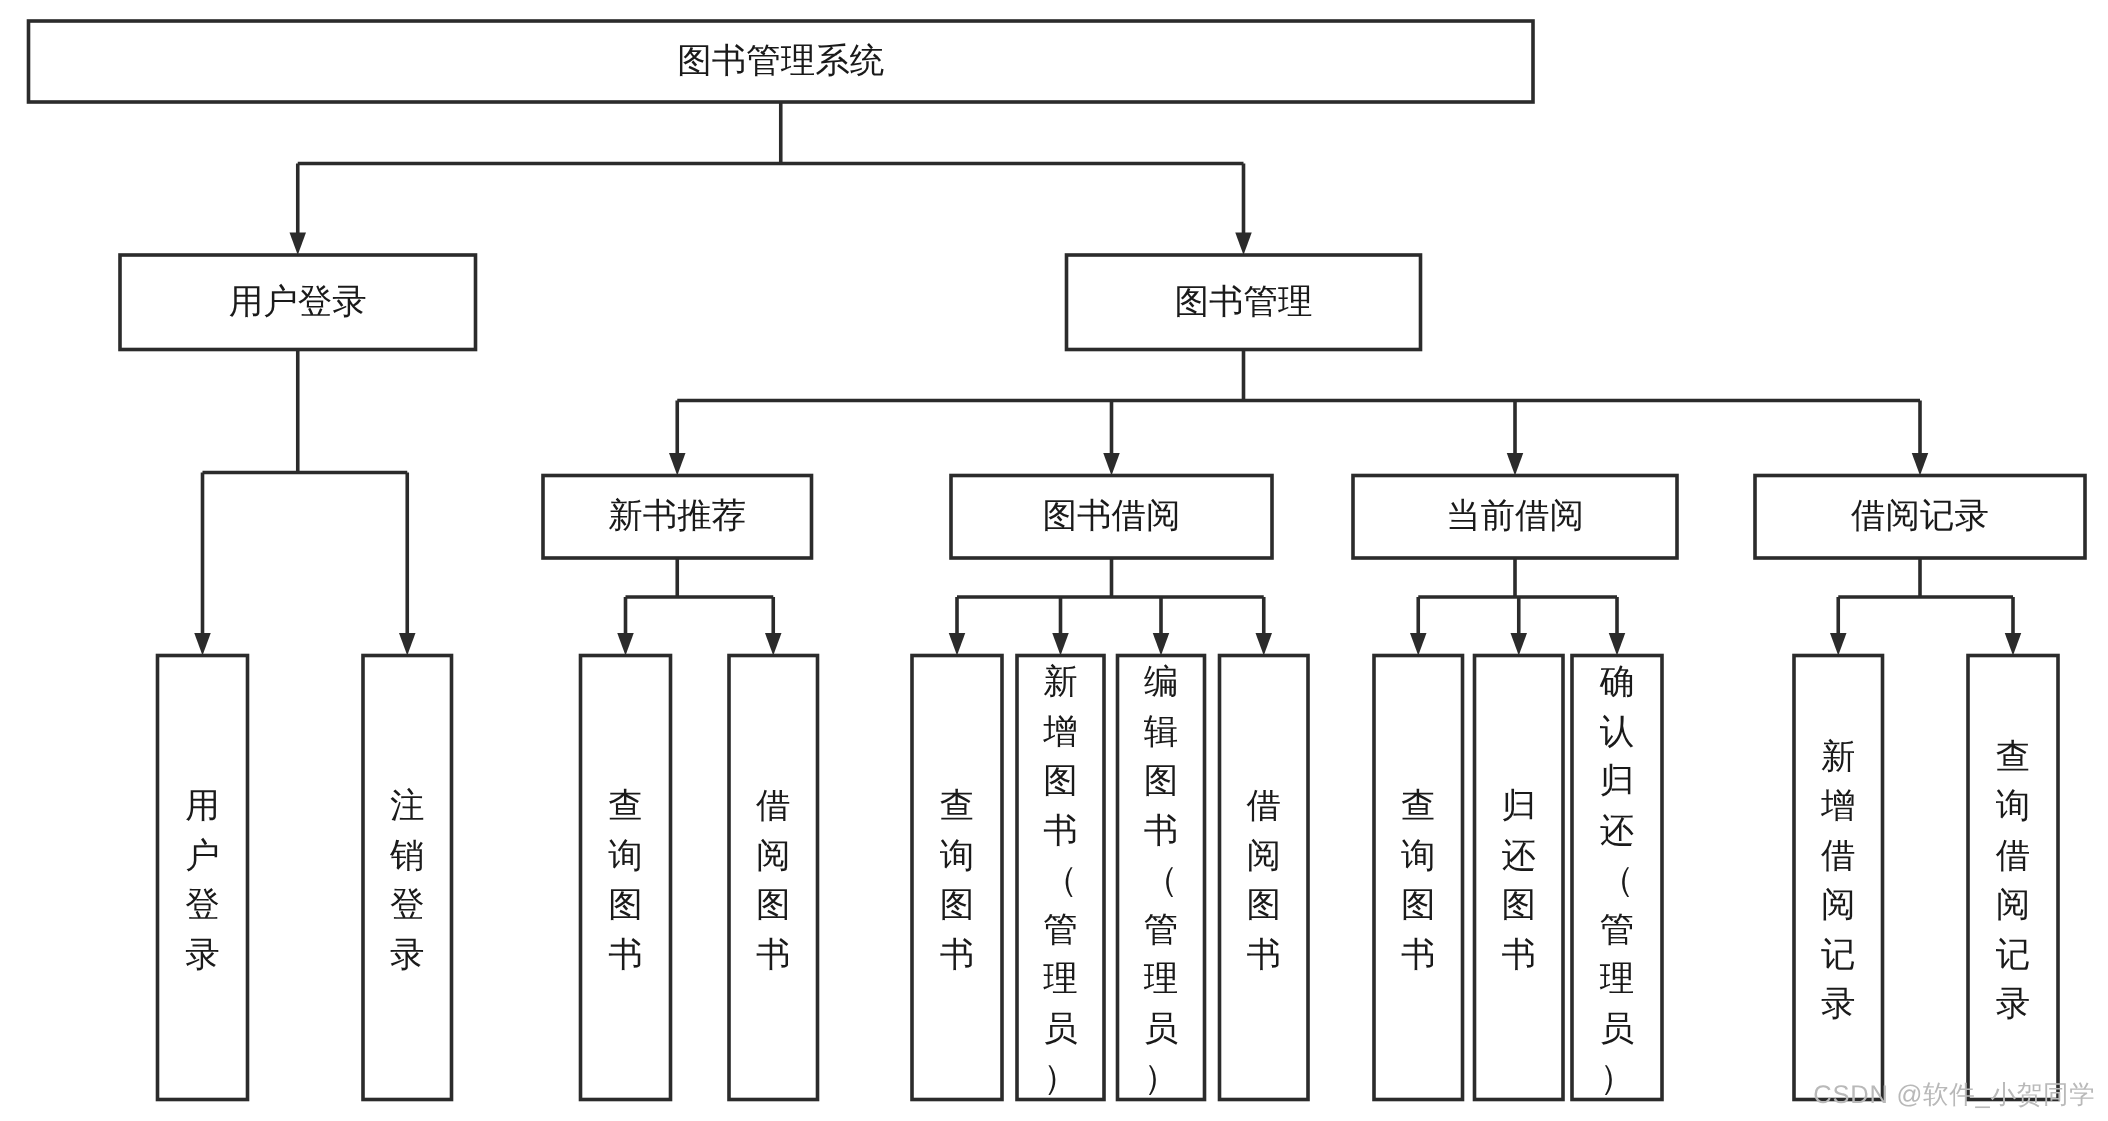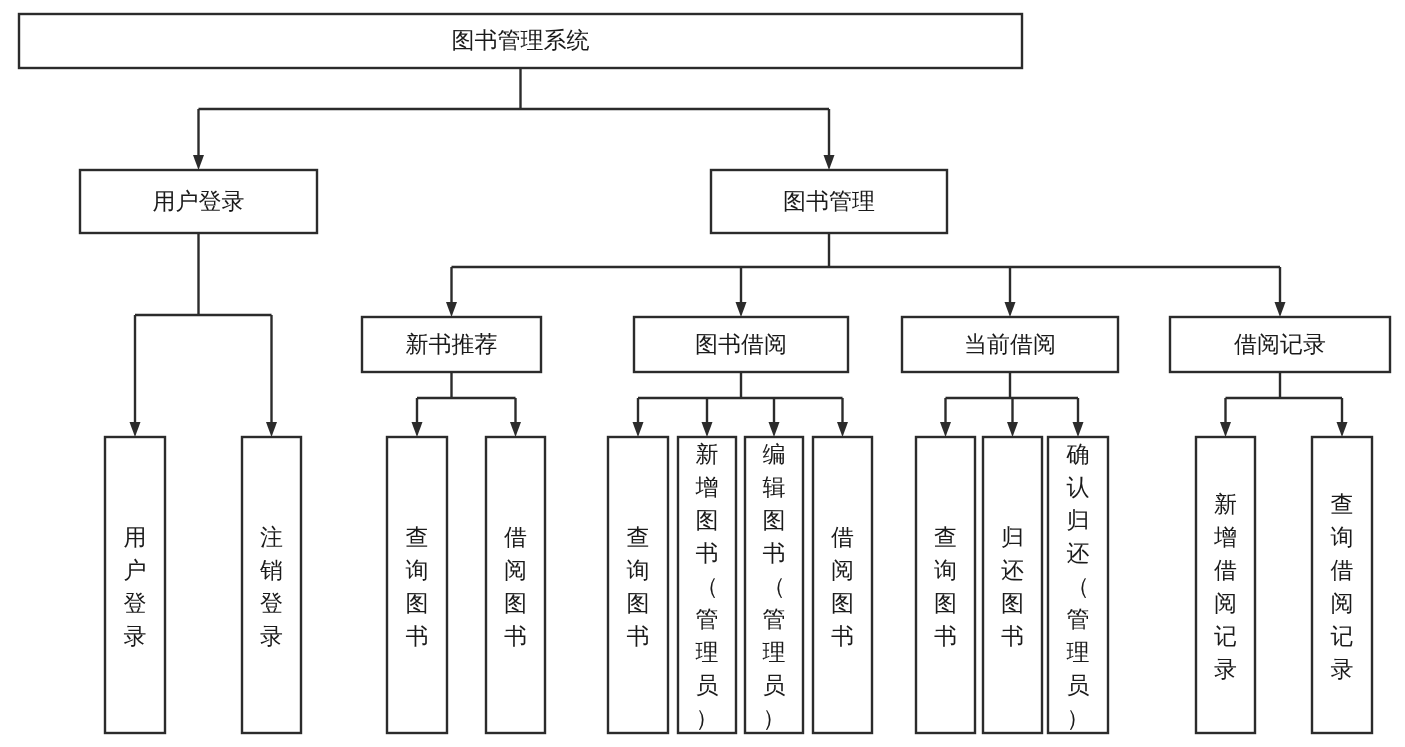--- a/index.html
+++ b/index.html
@@ -214,13 +214,14 @@
           <rect class="node-rect" x="1196" y="437" width="59" height="296"></rect>
           <text class="node-label-vertical" x="1225.5" y="511.74"><tspan x="1225.5" dy="0">新</tspan><tspan x="1225.5" dy="33">增</tspan><tspan x="1225.5" dy="33">借</tspan><tspan x="1225.5" dy="33">阅</tspan><tspan x="1225.5" dy="33">记</tspan><tspan x="1225.5" dy="33">录</tspan></text>
         </g>
         <g>
           <rect class="node-rect" x="1312" y="437" width="60" height="296"></rect>
           <text class="node-label-vertical" x="1342" y="511.74"><tspan x="1342" dy="0">查</tspan><tspan x="1342" dy="33">询</tspan><tspan x="1342" dy="33">借</tspan><tspan x="1342" dy="33">阅</tspan><tspan x="1342" dy="33">记</tspan><tspan x="1342" dy="33">录</tspan></text>
         </g>
       </g>
     </svg>
 
+  <div class="watermark">CSDN @软件_小贺同学</div>
 </div>
 
 </body></html>

